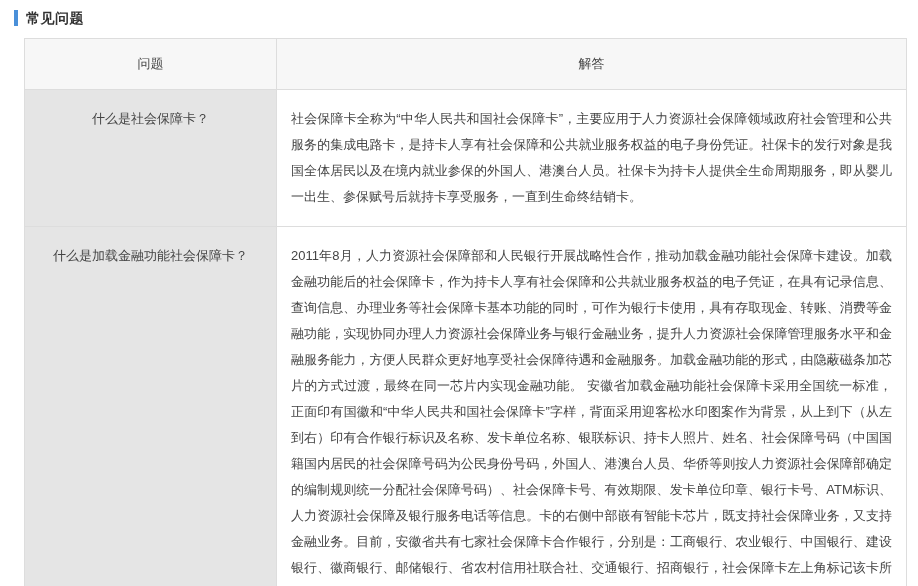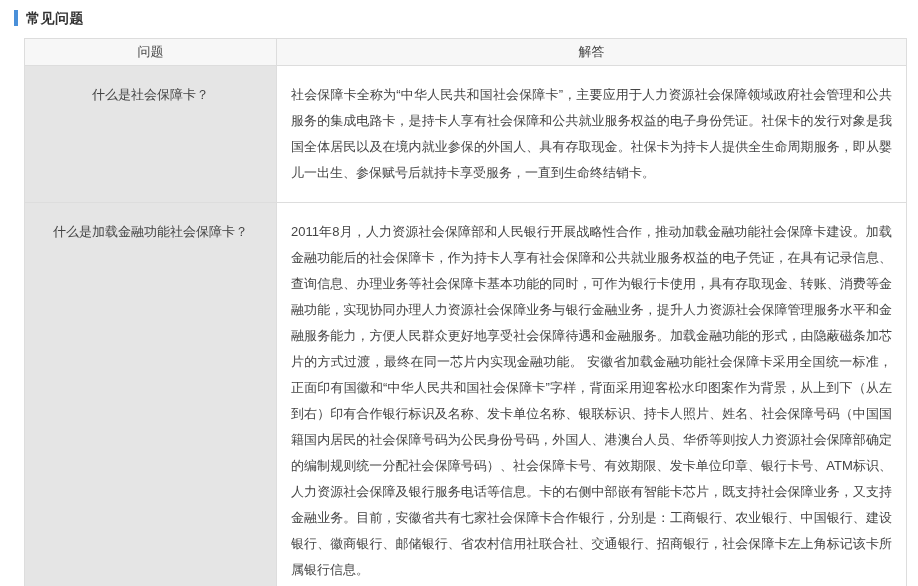--- a/index.html
+++ b/index.html
@@ -44,21 +44,21 @@
     border-collapse: collapse;
     table-layout: fixed;
     border: 1px solid #dddddd;
   }
   table.faq th {
     background: #f7f7f7;
     border: 1px solid #dddddd;
     font-size: 13px;
     font-weight: normal;
     color: #444444;
-    padding: 4px 10px;
+    padding: 16px 10px;
     text-align: center;
   }
   table.faq td {
     border: 1px solid #dddddd;
     font-size: 13px;
     color: #444444;
     vertical-align: top;
     padding: 16px 14px;
     line-height: 26px;
   }
@@ -93,21 +93,21 @@
       </colgroup>
       <thead>
         <tr>
           <th>问题</th>
           <th>解答</th>
         </tr>
       </thead>
       <tbody>
         <tr>
           <td class="q-cell">什么是社会保障卡？</td>
-          <td class="a-cell">社会保障卡全称为“中华人民共和国社会保障卡”，主要应用于人力资源社会保障领域政府社会管理和公共服务的集成电路卡，是持卡人享有社会保障和公共就业服务权益的电子身份凭证。社保卡的发行对象是我国全体居民以及在境内就业参保的外国人、具有存取现金。社保卡为持卡人提供全生命周期服务，即从婴儿一出生、参保赋号后就持卡享受服务，一直到生命终结销卡。</td>
+          <td class="a-cell">社会保障卡全称为“中华人民共和国社会保障卡”，主要应用于人力资源社会保障领域政府社会管理和公共服务的集成电路卡，是持卡人享有社会保障和公共就业服务权益的电子身份凭证。社保卡的发行对象是我国全体居民以及在境内就业参保的外国人、港澳台人员。社保卡为持卡人提供全生命周期服务，即从婴儿一出生、参保赋号后就持卡享受服务，一直到生命终结销卡。</td>
         </tr>
         <tr>
           <td class="q-cell">什么是加载金融功能社会保障卡？</td>
           <td class="a-cell">2011年8月，人力资源社会保障部和人民银行开展战略性合作，推动加载金融功能社会保障卡建设。加载金融功能后的社会保障卡，作为持卡人享有社会保障和公共就业服务权益的电子凭证，在具有记录信息、查询信息、办理业务等社会保障卡基本功能的同时，可作为银行卡使用，具有存取现金、转账、消费等金融功能，实现协同办理人力资源社会保障业务与银行金融业务，提升人力资源社会保障管理服务水平和金融服务能力，方便人民群众更好地享受社会保障待遇和金融服务。加载金融功能的形式，由隐蔽磁条加芯片的方式过渡，最终在同一芯片内实现金融功能。 安徽省加载金融功能社会保障卡采用全国统一标准，正面印有国徽和“中华人民共和国社会保障卡”字样，背面采用迎客松水印图案作为背景，从上到下（从左到右）印有合作银行标识及名称、发卡单位名称、银联标识、持卡人照片、姓名、社会保障号码（中国国籍国内居民的社会保障号码为公民身份号码，外国人、港澳台人员、华侨等则按人力资源社会保障部确定的编制规则统一分配社会保障号码）、社会保障卡号、有效期限、发卡单位印章、银行卡号、ATM标识、人力资源社会保障及银行服务电话等信息。卡的右侧中部嵌有智能卡芯片，既支持社会保障业务，又支持金融业务。目前，安徽省共有七家社会保障卡合作银行，分别是：工商银行、农业银行、中国银行、建设银行、徽商银行、邮储银行、省农村信用社联合社、交通银行、招商银行，社会保障卡左上角标记该卡所属银行信息。</td>
         </tr>
       </tbody>
     </table>
   </div>
 
 </div>

